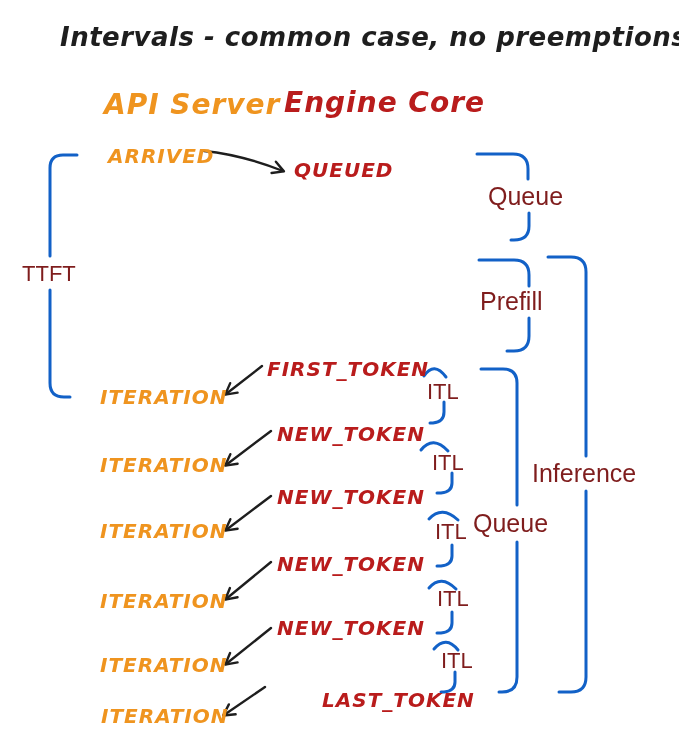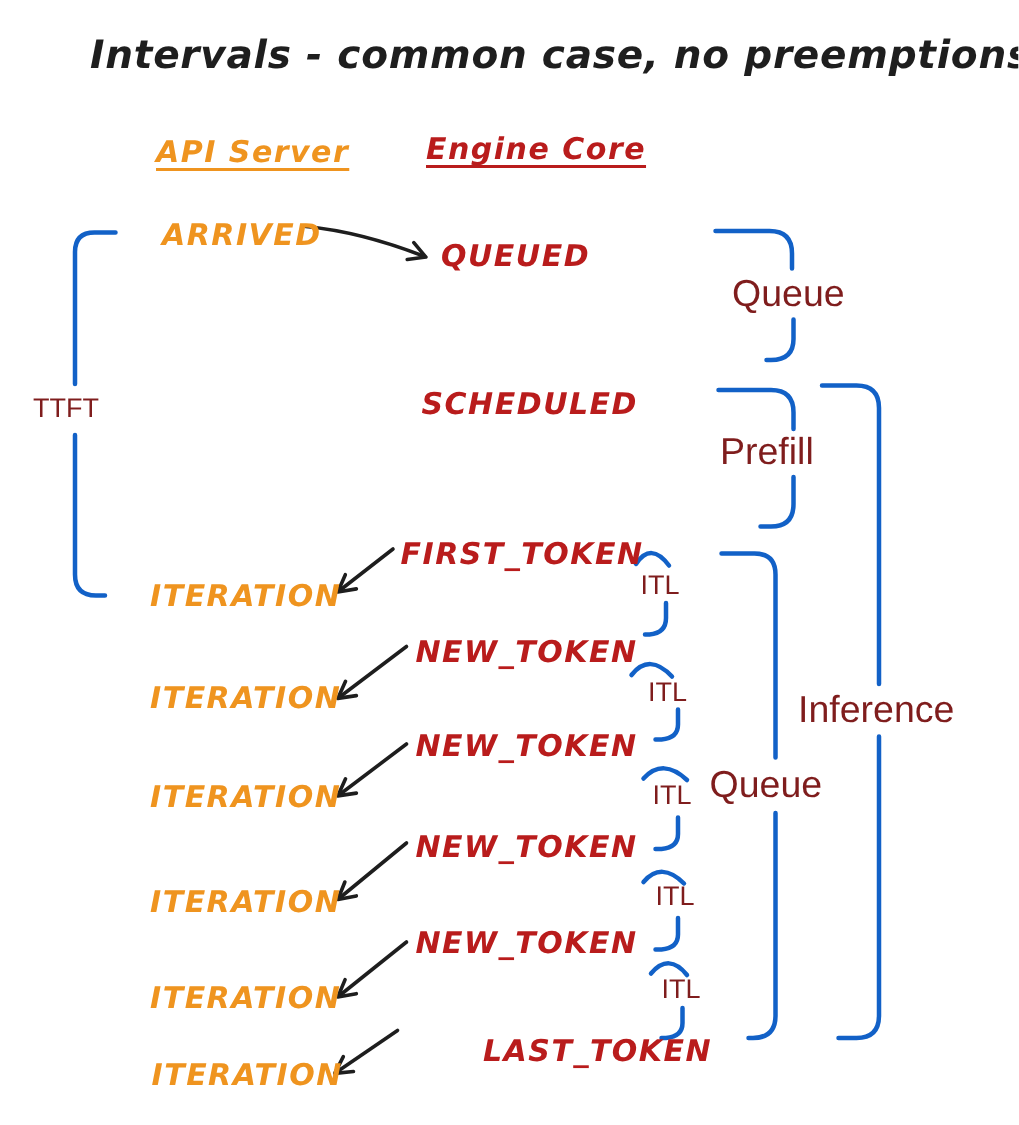--- a/index.html
+++ b/index.html
@@ -9,24 +9,24 @@
   }
   .lbl{position:absolute;white-space:nowrap;line-height:1;}
   .hand{
     font-family:"DejaVu Sans",sans-serif;
     font-style:italic;font-weight:bold;letter-spacing:1px;
   }
   .title{font-size:26px;color:#1e1e1e;text-align:center;letter-spacing:.5px;}
   .orange{color:#EF941F;}
   .red{color:#b91c1c;}
   .blue{color:#7f1d1d;}
-  .colhead{font-size:20px;text-decoration:underline;text-underline-offset:4px;}
+  .colhead{font-size:28px;text-underline-offset:4px;}
   .event{font-size:20px;}
   .interval{font-family:"Liberation Sans",sans-serif;font-size:25px;font-weight:400;}
-  .interval-sm{font-family:"Liberation Sans",sans-serif;font-size:18px;font-weight:400;}
+  .interval-sm{font-family:"Liberation Sans",sans-serif;font-size:22px;font-weight:400;}
   svg{position:absolute;left:0;top:0;}
   path{fill:none;stroke-linecap:round;stroke-linejoin:round;}
   .bluepath{stroke:#1261C7;stroke-width:3;}
   .blackpath{stroke:#1E1E1E;stroke-width:2.4;}
 </style>
 </head>
 <body>
 
 <div class="canvas">
 
@@ -83,21 +83,20 @@
 
   <div class="lbl hand event orange" style="left:108px;top:146px;text-align:right;">ARRIVED</div>
   <div class="lbl hand event orange" style="left:100px;top:387px;">ITERATION</div>
   <div class="lbl hand event orange" style="left:100px;top:455px;">ITERATION</div>
   <div class="lbl hand event orange" style="left:100px;top:521px;">ITERATION</div>
   <div class="lbl hand event orange" style="left:100px;top:591px;">ITERATION</div>
   <div class="lbl hand event orange" style="left:100px;top:655px;">ITERATION</div>
   <div class="lbl hand event orange" style="left:101px;top:706px;">ITERATION</div>
 
   <div class="lbl hand event red" style="left:294px;top:160px;">QUEUED</div>
-  <div class="lbl hand event red" style="left:281px;top:259px;">SCHEDULED</div>
   <div class="lbl hand event red" style="left:267px;top:359px;">FIRST_TOKEN</div>
   <div class="lbl hand event red" style="left:277px;top:424px;">NEW_TOKEN</div>
   <div class="lbl hand event red" style="left:277px;top:487px;">NEW_TOKEN</div>
   <div class="lbl hand event red" style="left:277px;top:554px;">NEW_TOKEN</div>
   <div class="lbl hand event red" style="left:277px;top:618px;">NEW_TOKEN</div>
   <div class="lbl hand event red" style="left:274px;top:690px;margin-left:48px;">LAST_TOKEN</div>
 
   <div class="lbl interval-sm blue" style="left:22px;top:263px;">TTFT</div>
   <div class="lbl interval blue" style="left:488px;top:184px;">Queue</div>
   <div class="lbl interval blue" style="left:480px;top:289px;text-align:right;">Prefill</div>

